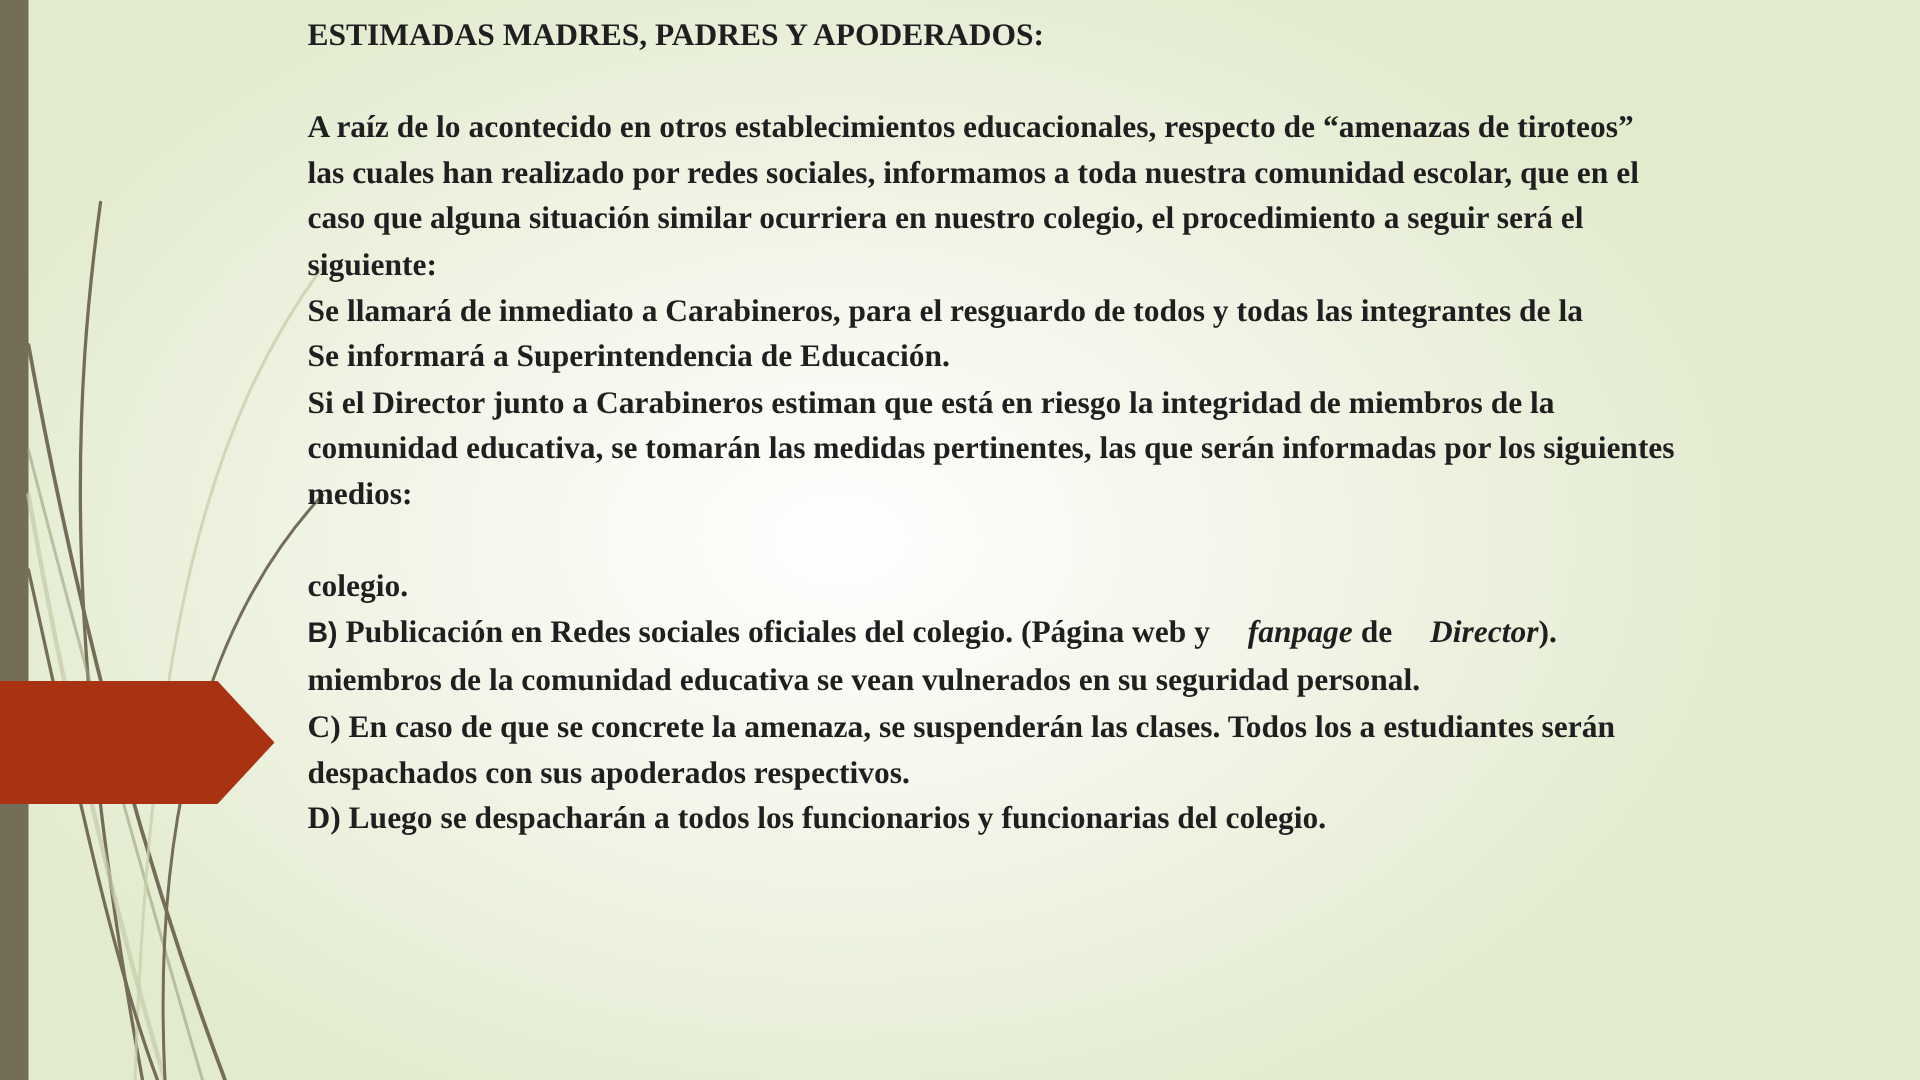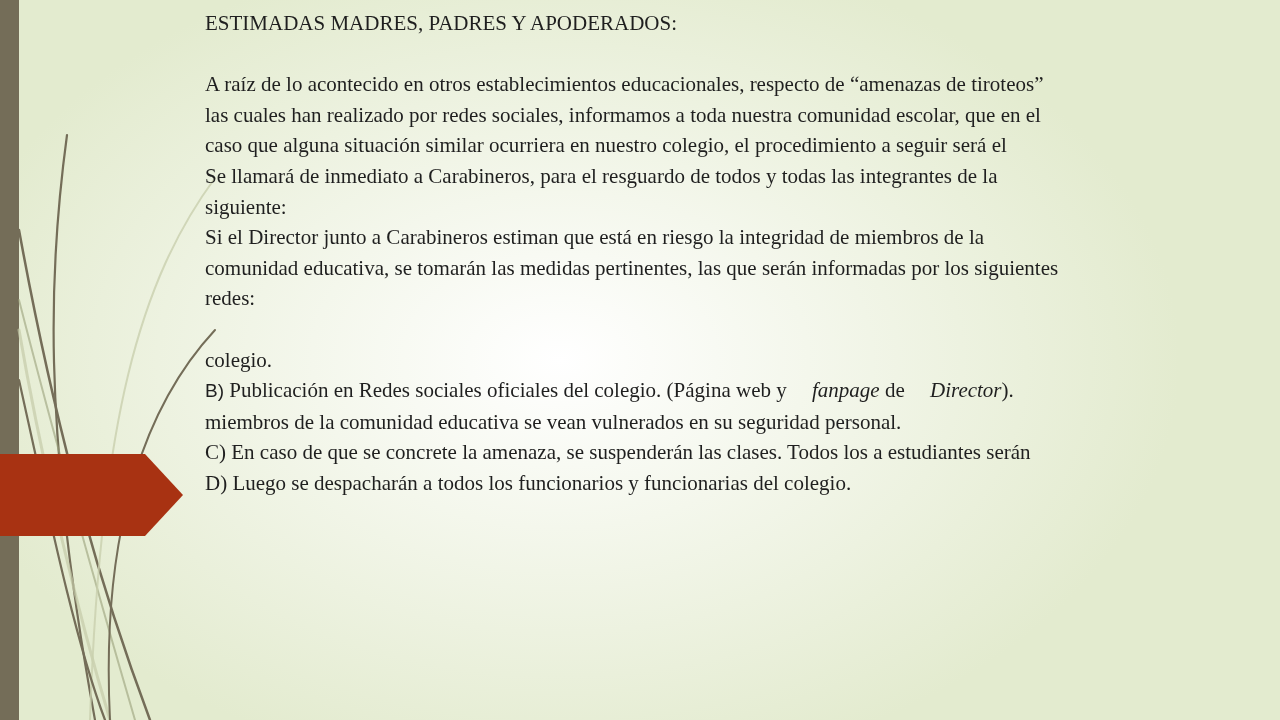--- a/index.html
+++ b/index.html
@@ -10,21 +10,21 @@
   }
   .left-bar { position:absolute; left:0; top:0; width:19px; height:720px; background:#746d58; }
   .deco { position:absolute; left:0; top:0; }
   .arrow {
     position:absolute; left:0; top:454px; width:183px; height:82px;
     background:#a83212;
     clip-path: polygon(0 0, 145px 0, 183px 41px, 145px 82px, 0 82px);
   }
   .content {
     position:absolute; left:205px; top:8px; width:1000px;
-    font-size:21px; line-height:30.6px; color:#1f1f1f;
+    font-size:21px; line-height:30.6px; color:#1f1f1f;font-weight:bold;
   }
   .content p { margin:0; }
   .blank { height:30.6px; }
   .sans { font-family:"Liberation Sans", sans-serif; font-size:19px; }
   em { font-style:italic;margin-left:20px; }
 </style>
 </head>
 <body>
 
 <div class="left-bar"></div>
@@ -42,24 +42,26 @@
 </svg>
 
 <div class="arrow"></div>
 
 <div class="content">
   <p>ESTIMADAS  MADRES, PADRES Y APODERADOS:</p>
   <div class="blank"></div>
   <p>A raíz de lo acontecido en otros establecimientos educacionales, respecto de “amenazas de tiroteos”</p>
   <p>las cuales han realizado por redes sociales, informamos  a toda nuestra comunidad escolar, que en el</p>
   <p>caso que alguna situación similar  ocurriera  en nuestro colegio, el procedimiento a seguir  será el</p>
+  <p>siguiente:</p>
   <p>Se llamará de inmediato a Carabineros, para el resguardo de todos y todas las integrantes de la</p>
-  <p>siguiente:</p>
+  <p>Se informará a Superintendencia de Educación.</p>
   <p>Si el Director junto a Carabineros estiman que está en riesgo la integridad de miembros  de la</p>
   <p>comunidad educativa, se tomarán las medidas pertinentes, las que serán informadas por los siguientes</p>
-  <p>redes:</p>
+  <p>medios:</p>
   <div class="blank"></div>
   <p>colegio.</p>
   <p><span class="sans">B)</span><span> Publicación en Redes sociales oficiales del colegio. (Página web y </span><em>fanpage</em><span> de </span><em>Director</em><span>).</span></p>
   <p>miembros  de la comunidad educativa se vean vulnerados en su seguridad personal.</p>
   <p>C) En caso de que se concrete la amenaza, se suspenderán las clases. Todos los a estudiantes serán</p>
+  <p>despachados con sus apoderados respectivos.</p>
   <p>D) Luego se despacharán a todos los funcionarios y funcionarias del colegio.</p>
 </div>
 
 </body></html>

